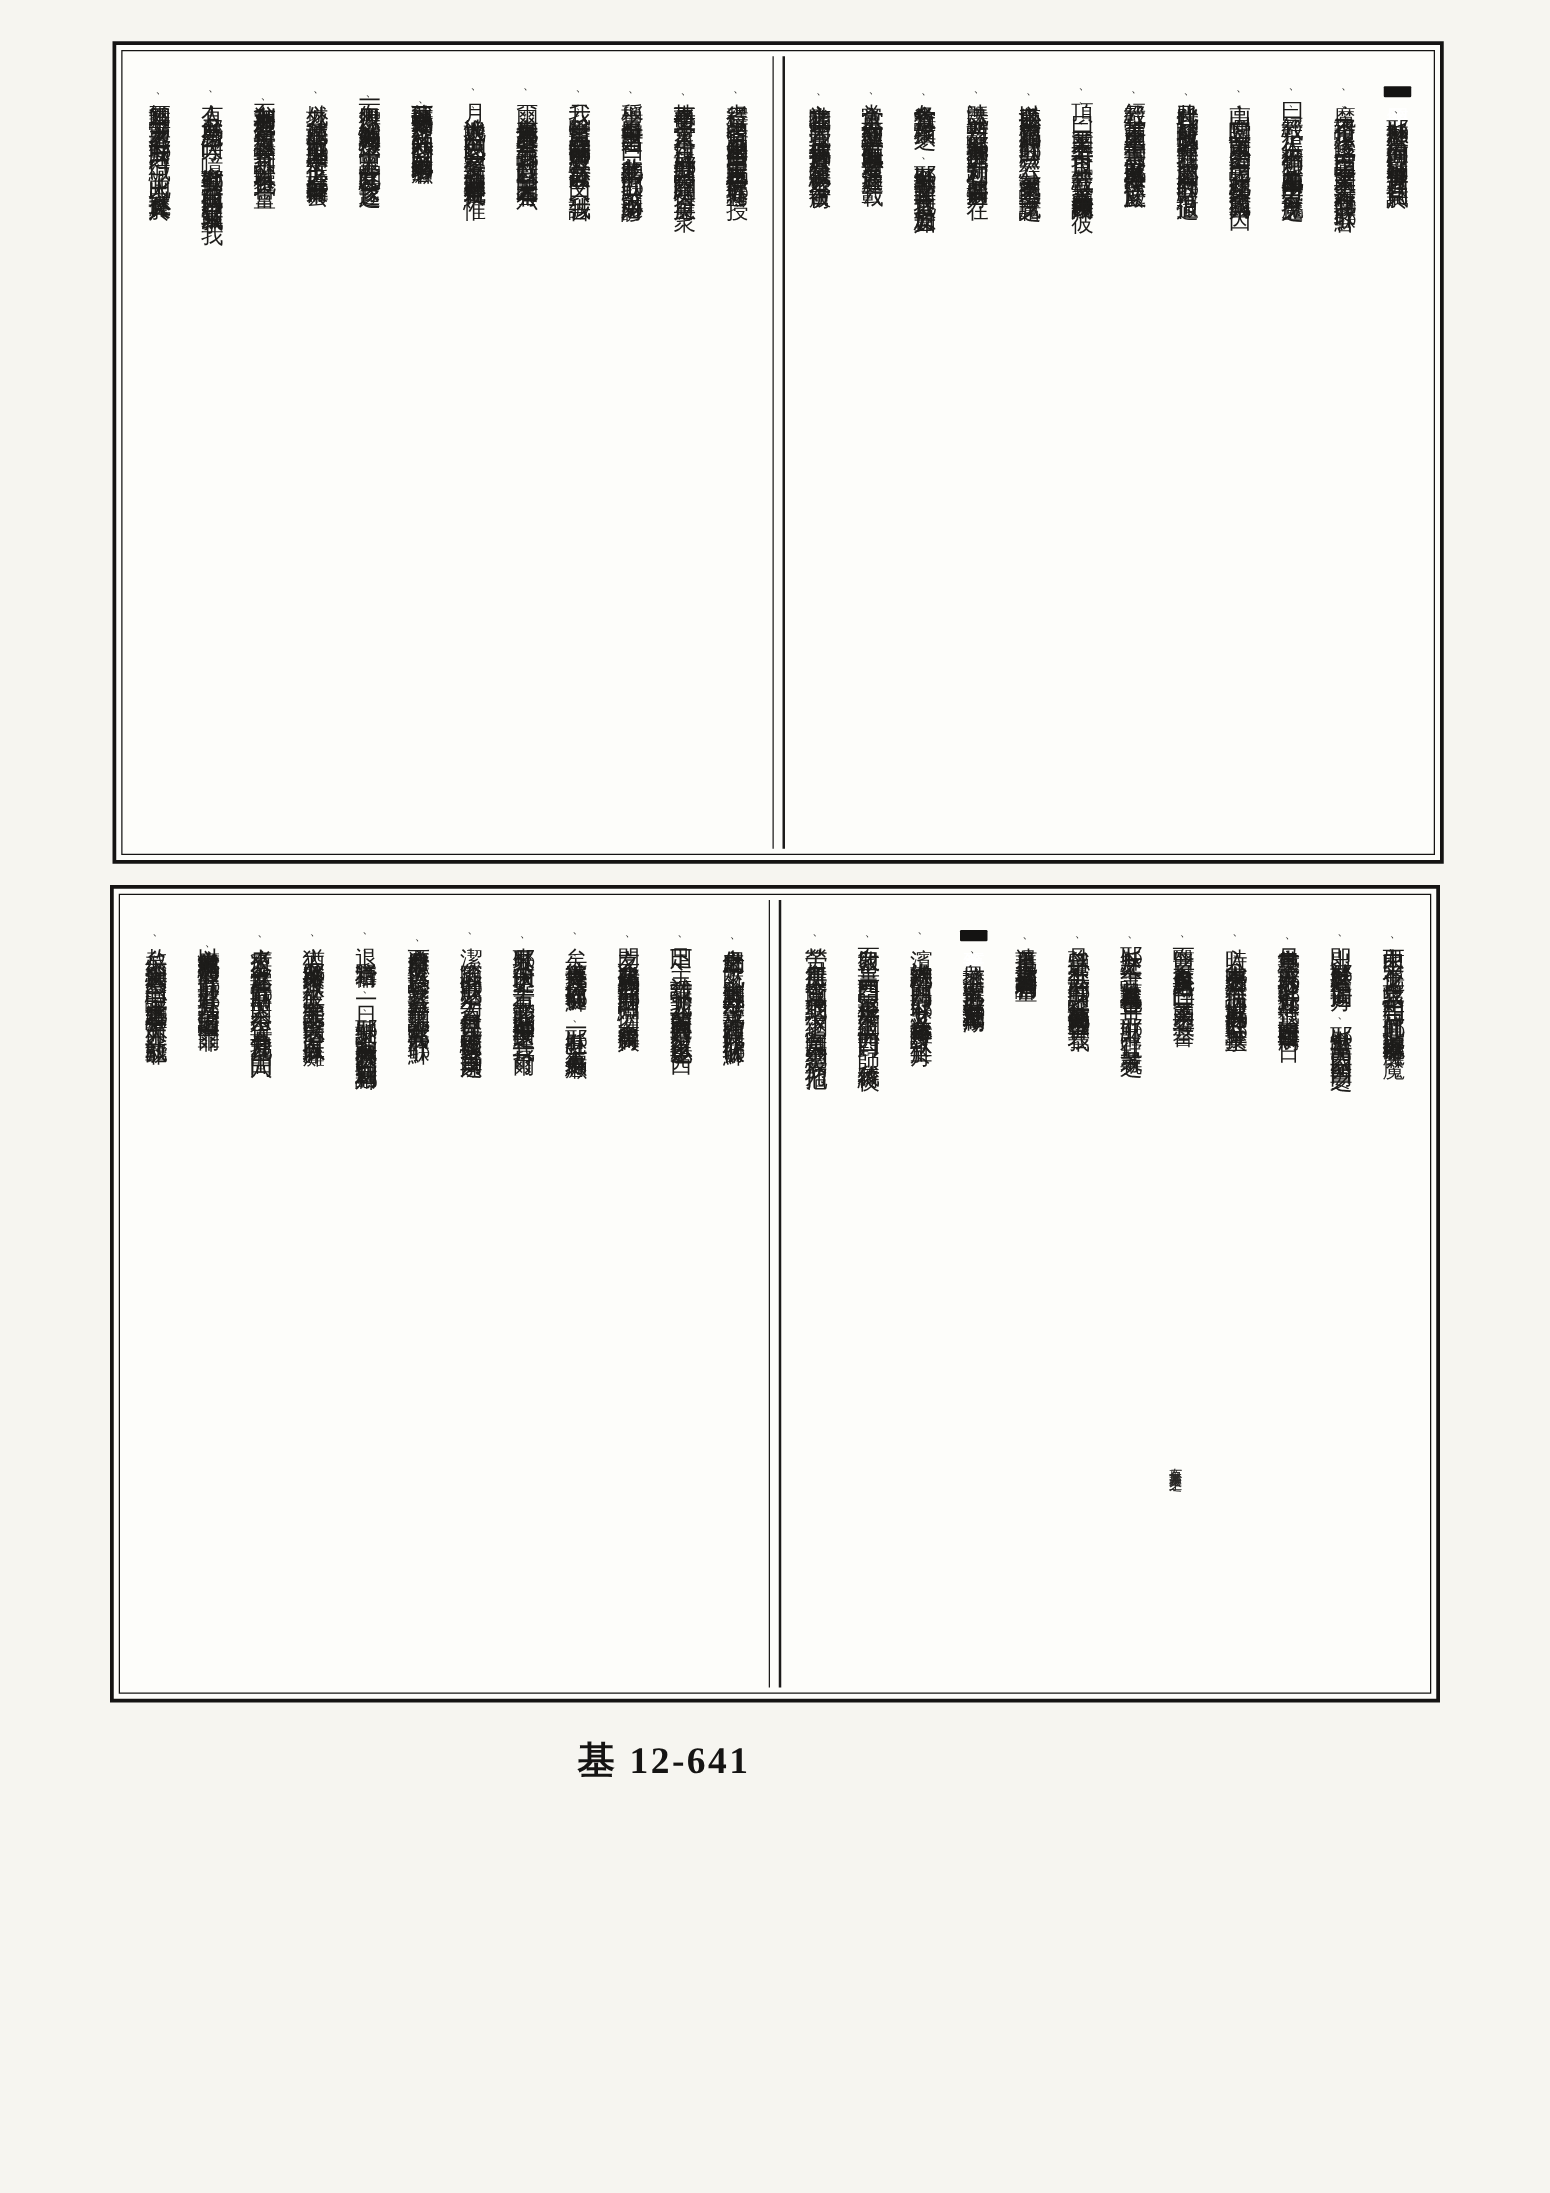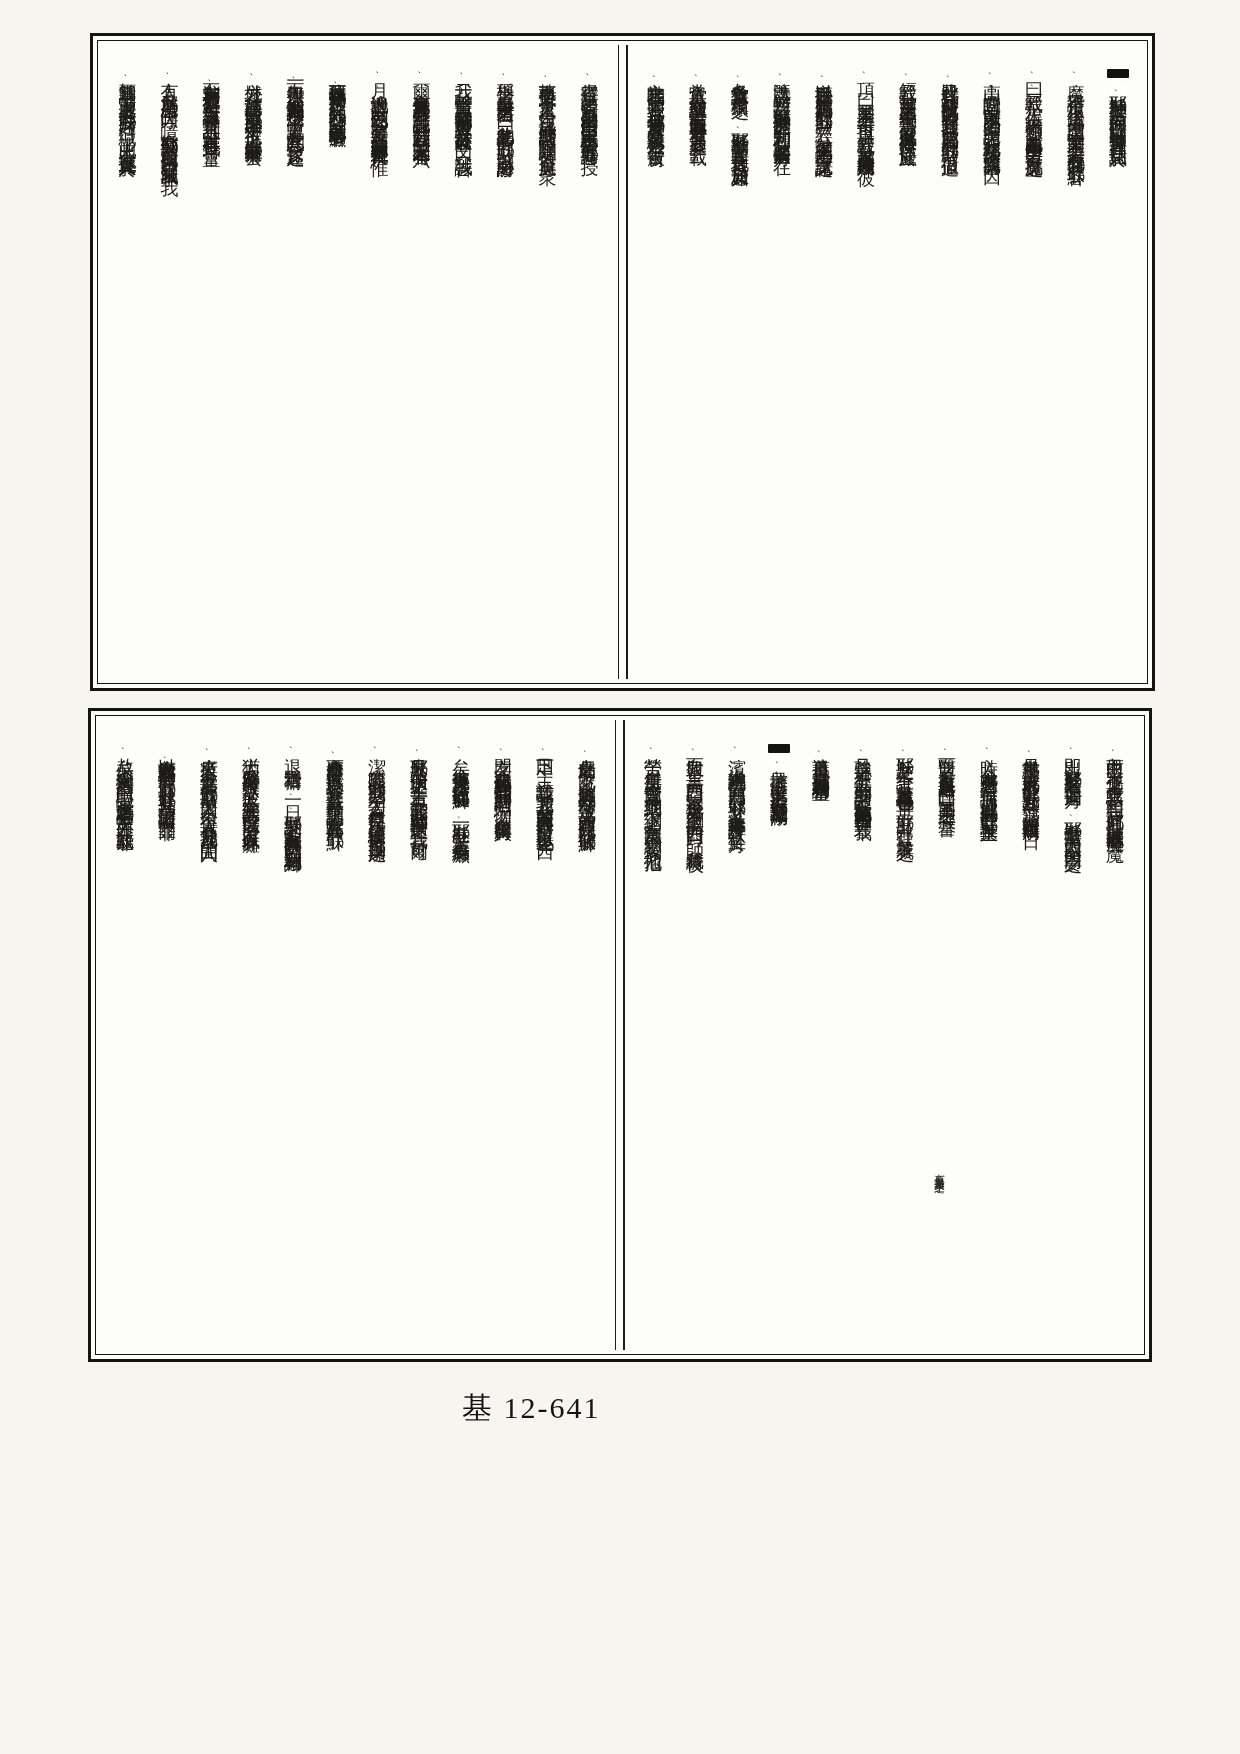--- a/index.html
+++ b/index.html
@@ -48,21 +48,21 @@
   }
   .marginal-note{
     position:absolute;
     writing-mode:vertical-rl;text-orientation:upright;
     font-size:10.5px;line-height:13px;letter-spacing:1px;
     height:78px;right:196px;top:448px;
     color:#2a2927;
   }
   .footer{
     position:absolute;left:462px;top:1388px;
-    font-weight:normal;font-size:30px;letter-spacing:2px;
+    font-weight:bold;font-size:30px;letter-spacing:2px;
     color:#151413;
   }
 </style>
 </head>
 <body>
 
 <div class="pagebox pagebox-upper">
   <div class="spread">
     <div class="halfpage">
       <div class="vtext">

